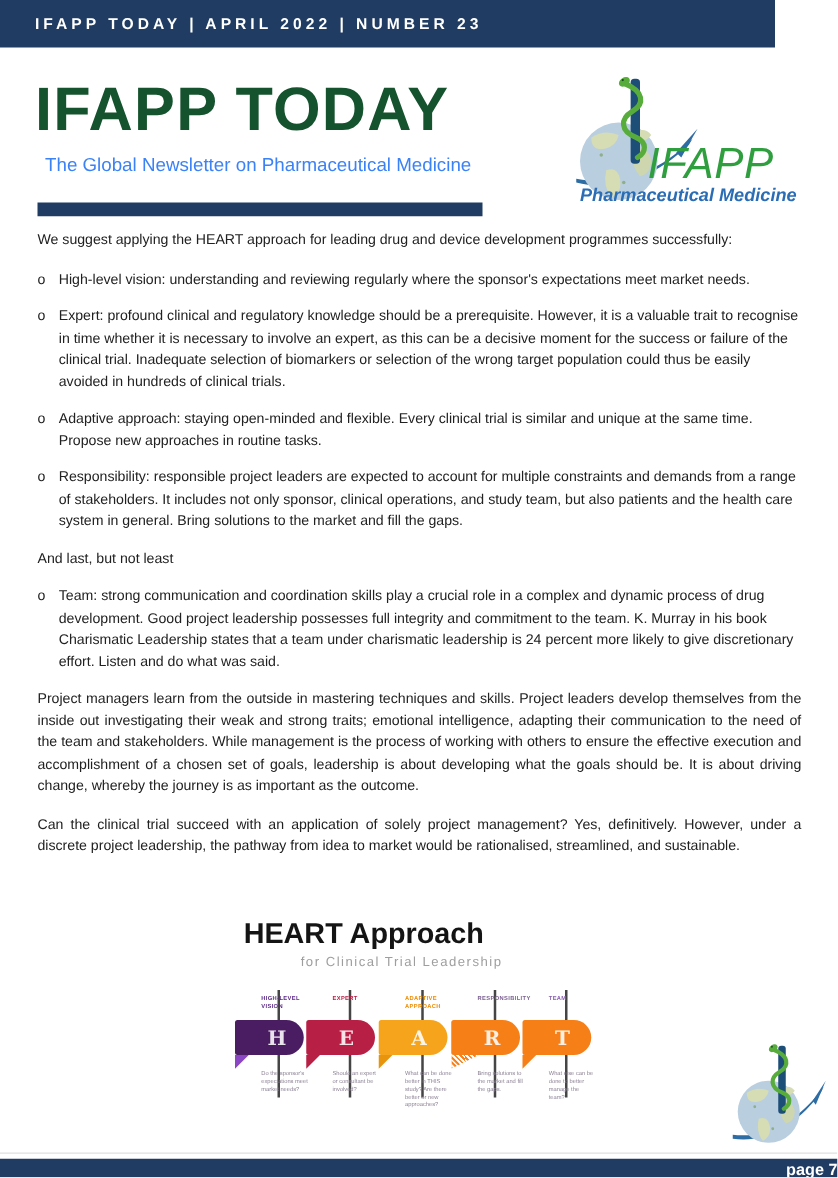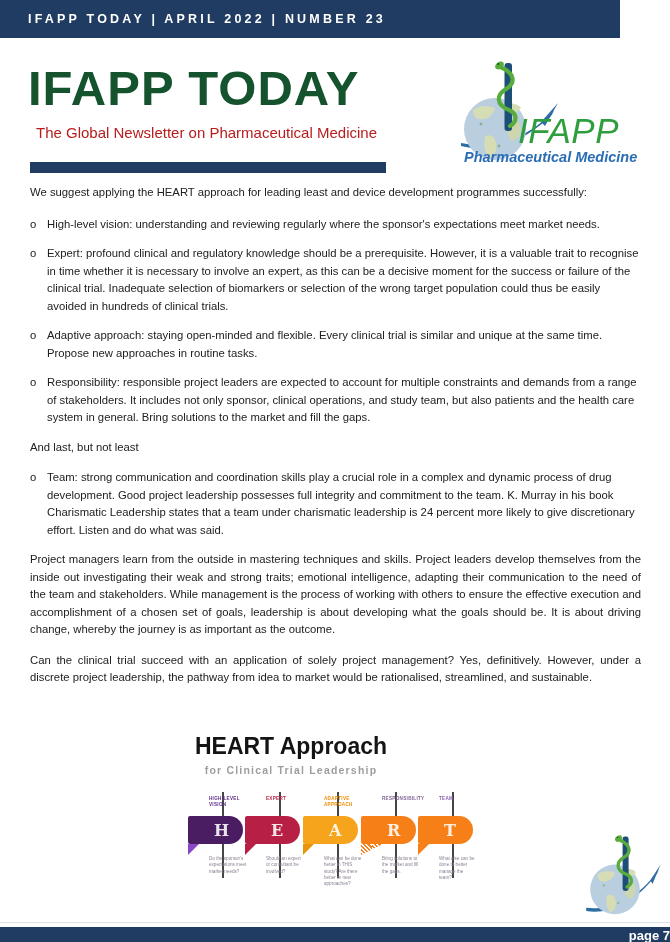--- a/index.html
+++ b/index.html
@@ -5,41 +5,41 @@
   html,body{margin:0;padding:0;}
   body{width:670px;height:942px;background:#ffffff;font-family:"Liberation Sans",sans-serif;overflow:hidden;}
   .page{position:relative;width:670px;height:942px;background:#fff;overflow:hidden;}
 
   
   .topbar{position:absolute;left:0;top:0;width:620px;height:38px;background:#203c62;}
   .topbar .t{position:absolute;left:28px;top:0;line-height:38px;color:#fff;font-size:12.5px;font-weight:700;letter-spacing:3.2px;white-space:nowrap;}
 
   
   .mast-title{position:absolute;left:28px;top:64px;font-size:49px;line-height:1;font-weight:800;color:#14532d;letter-spacing:1px;}
-  .mast-sub{position:absolute;left:36px;top:124px;font-size:15px;color:#b91c1c;}
+  .mast-sub{position:absolute;left:36px;top:124px;font-size:15px;color:#3b82f6;}
   .mast-bar{position:absolute;left:30px;top:162px;width:356px;height:11px;background:#203c62;}
 
   
   .hlogo{position:absolute;left:455px;top:56px;width:195px;height:118px;}
   .hlogo svg{position:absolute;left:0;top:0;}
   .logo-name{position:absolute;left:63px;top:57px;font-size:35px;line-height:1;font-weight:400;font-style:italic;color:#2f9e3e;letter-spacing:0.5px;}
   .logo-tag{position:absolute;left:9px;top:93px;font-size:14.5px;font-weight:700;font-style:italic;color:#2b6db5;white-space:nowrap;}
 
   
   .article{position:absolute;left:30px;top:184px;width:611px;font-size:11.3px;line-height:17.5px;color:#212121;}
   .article p{margin:0 0 13px 0;}
   .article p.just{text-align:justify;}
   .bullet{display:flex;margin-bottom:12px;}
   .bullet .m{flex:0 0 17px;width:17px;}
   .bullet .bt{flex:1;}
 
   
   .heart{position:absolute;left:180px;top:733px;width:296px;height:176px;}
   .heart-title{position:absolute;left:0;top:0;width:222px;text-align:center;font-size:23px;font-weight:800;color:#141414;}
-  .heart-sub{position:absolute;left:0;top:31px;width:222px;text-align:center;font-size:10.5px;letter-spacing:1.2px;color:#9e9e9e;font-weight:bold;}
+  .heart-sub{position:absolute;left:0;top:31px;width:222px;text-align:right;font-size:10.5px;letter-spacing:1.2px;color:#9e9e9e;}
   .hcols{position:absolute;left:0;top:59px;width:296px;height:117px;}
   .hcol{position:absolute;top:0;width:58px;height:117px;}
   .hcol .pole{position:absolute;left:34px;top:0;width:2px;height:86px;background:#454545;}
   .hcol .hhead{position:absolute;left:21px;top:4px;width:40px;font-size:4.6px;font-weight:700;line-height:6px;letter-spacing:0.3px;text-transform:uppercase;}
   .hcol .banner{position:absolute;left:0;top:24px;width:55px;height:28px;border-radius:2px 14px 14px 2px;display:flex;align-items:center;box-sizing:border-box;padding-left:26px;font-family:"DejaVu Serif",serif;font-size:16px;font-weight:700;color:rgba(255,255,255,0.88);}
   .hcol .tail{position:absolute;left:0;top:52px;width:0;height:0;border-right:11px solid transparent;}
   .hcol .hdesc{position:absolute;left:21px;top:64px;width:38px;font-size:4.6px;line-height:6.3px;color:#8d8295;}
   .c0{left:8px;}  .c0 .banner{background:#4a1d63;} .c0 .tail{border-top:11px solid #8a46c4;} .c0 .hhead{color:#5b2a86;}
   .c1{left:65px;} .c1 .banner{background:#b81f44;} .c1 .tail{border-top:11px solid #b81f44;} .c1 .hhead{color:#b81f44;}
   .c2{left:123px;}.c2 .banner{background:#f6a41c;} .c2 .tail{border-top:11px solid #e8940c;} .c2 .hhead{color:#ef8c00;}
@@ -88,21 +88,21 @@
     <svg width="195" height="118" viewBox="0 0 195 118">
       <path d="M6,90 C32,97 64,90 96,60 L99,55 C68,86 36,93 6,87 Z" fill="#2e6da4"></path>
       <path d="M86,66 L103,47 L90,70 Z" fill="#2e6da4"></path>
       <use href="#ifapp-mark" x="0" y="0" width="100" height="115"></use>
     </svg>
     <div class="logo-name">IFAPP</div>
     <div class="logo-tag">Pharmaceutical Medicine</div>
   </div>
 
   <div class="article">
-    <p style="margin-bottom:14px;">We suggest applying the HEART approach for leading least and device development programmes successfully:</p>
+    <p style="margin-bottom:14px;">We suggest applying the HEART approach for leading drug and device development programmes successfully:</p>
 
     <div class="bullet">
       <span class="m">o</span>
       <span class="bt">High-level vision: understanding and reviewing regularly where the sponsor's expectations meet market needs.</span>
     </div>
     <div class="bullet">
       <span class="m">o</span>
       <span class="bt">Expert: profound clinical and regulatory knowledge should be a prerequisite. However, it is a valuable trait to recognise in time whether it is necessary to involve an expert, as this can be a decisive moment for the success or failure of the clinical trial. Inadequate selection of biomarkers or selection of the wrong target population could thus be easily avoided in hundreds of clinical trials.</span>
     </div>
     <div class="bullet">

